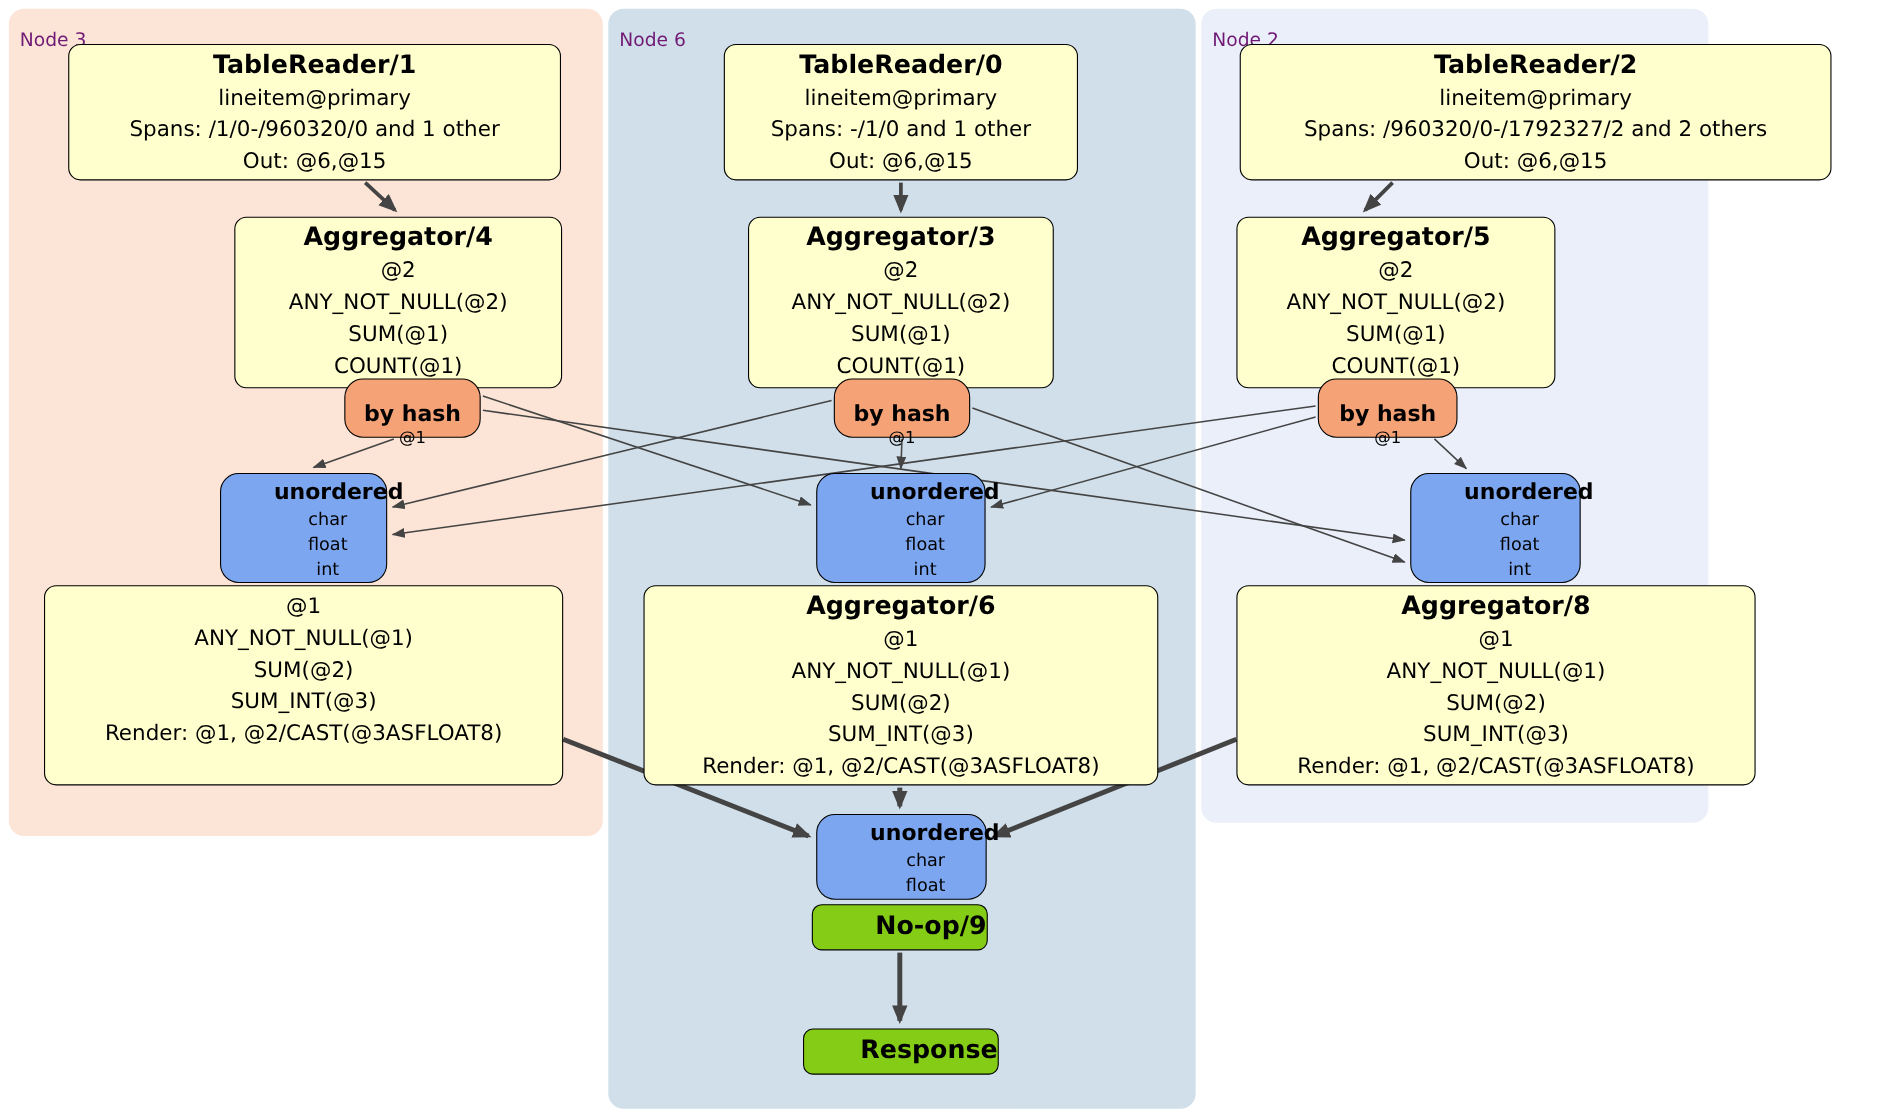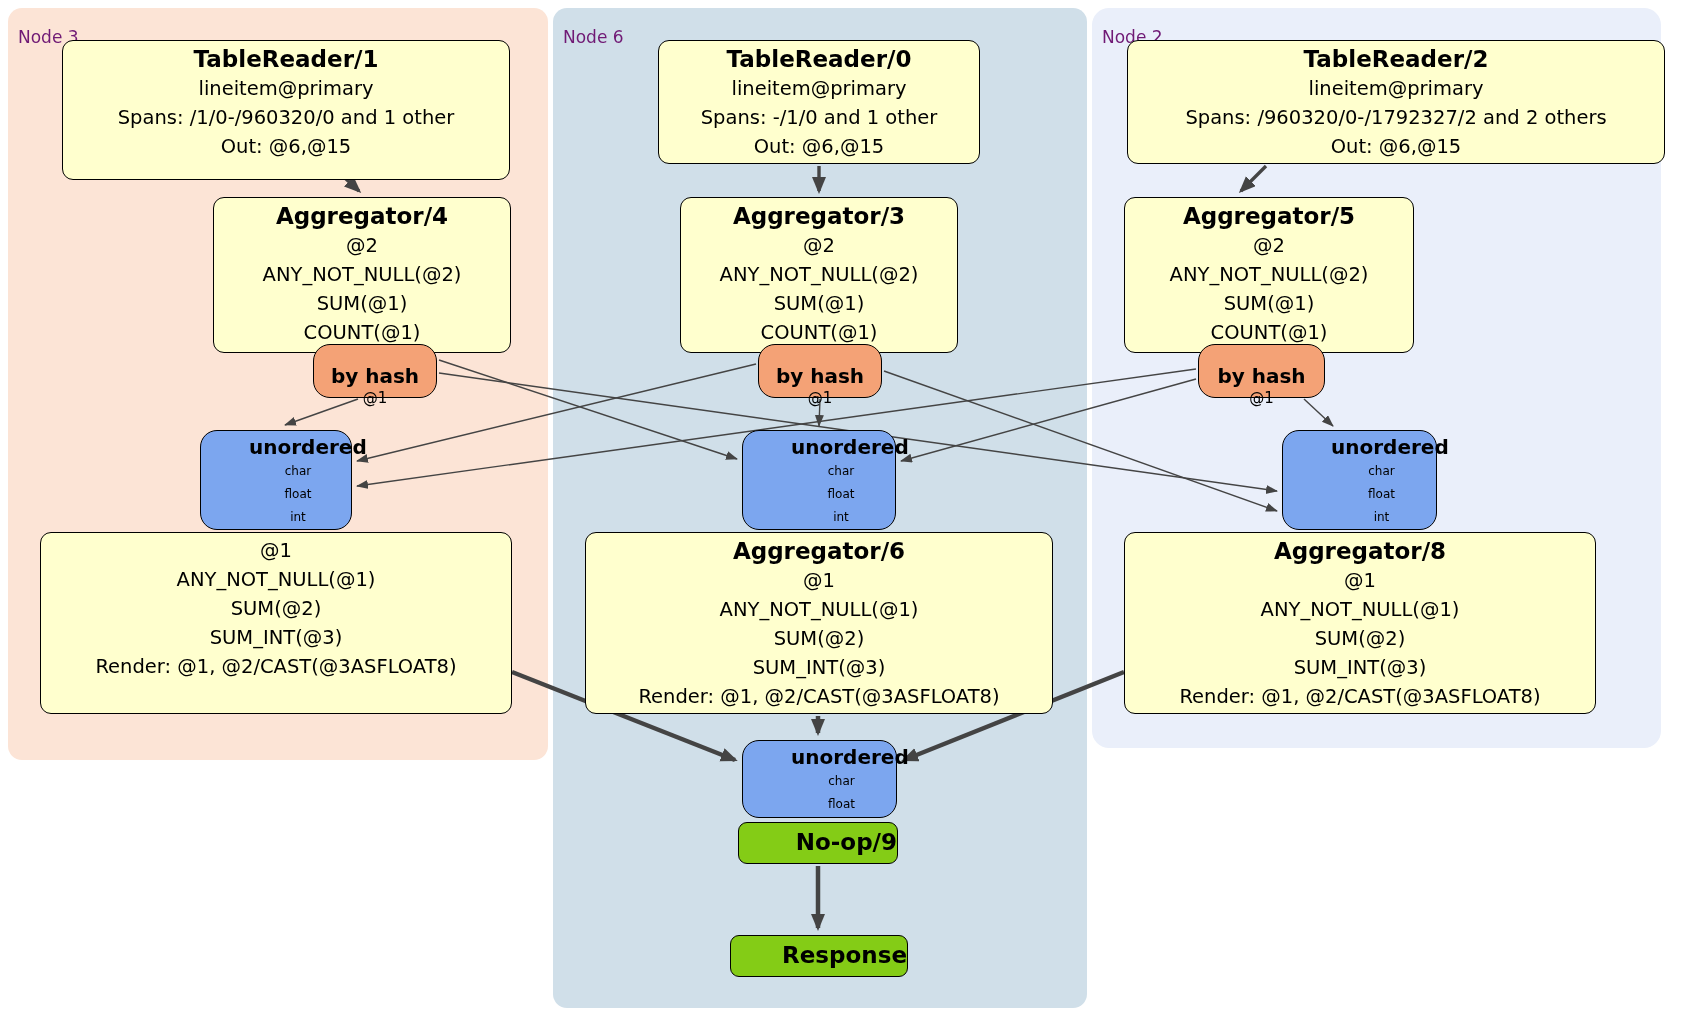--- a/index.html
+++ b/index.html
@@ -2,34 +2,34 @@
 <html><head>
 <meta charset="utf-8">
 <style>
   html,body{margin:0;padding:0;background:#ffffff;}
   .canvas{position:relative;width:1706px;height:1016px;background:#ffffff;overflow:hidden;
           font-family:"DejaVu Sans",sans-serif;color:#000;}
   .region{position:absolute;border-radius:14px;}
   .region-label{position:absolute;left:10px;top:4px;font-size:17px;color:#701a75;margin-top:15px;}
   #region-node3{left:8px;top:8px;width:540px;height:752px;background:#fce4d6;}
   #region-node1{left:553px;top:8px;width:534px;height:1000px;background:#d0dfe9;}
-  #region-node2{left:1092px;top:8px;width:569px;height:740px;background:#eaeffa;border-radius:17px;}
+  #region-node2{left:1092px;top:8px;width:461px;height:740px;background:#eaeffa;}
   svg.edges{position:absolute;left:0;top:0;}
   .box{position:absolute;box-sizing:border-box;background:#ffffce;border:1.6px solid #000;
        border-radius:11px;text-align:center;padding-top:3px;}
   .box .title{font-weight:bold;font-size:23px;line-height:30px;white-space:nowrap;}
   .box .bl{font-size:19.5px;line-height:29px;white-space:nowrap;}
   .router{position:absolute;box-sizing:border-box;background:#f4a276;border:1.6px solid #000;
           border-radius:17px;text-align:center;padding-top:19px;}
   .router .title{font-weight:bold;font-size:20px;line-height:25px;white-space:nowrap;}
   .router .bl{font-size:15px;line-height:19px;white-space:nowrap;}
   .sync{position:absolute;box-sizing:border-box;background:#7ca6ef;border:1.6px solid #000;
         border-radius:17px;text-align:center;padding-top:3px;}
   .sync .title{font-weight:bold;font-size:20px;line-height:26px;white-space:nowrap;padding-left:48px;}
-  .sync .bl{font-size:12px;line-height:23px;white-space:nowrap;margin-left:44px;}
+  .sync .bl{font-size:16px;line-height:23px;white-space:nowrap;margin-left:44px;}
   .minibox{position:absolute;box-sizing:border-box;background:#84cc16;border:1.6px solid #000;
            border-radius:9px;text-align:right;}
   .minibox .title{font-weight:bold;font-size:23px;line-height:38px;white-space:nowrap;}
 </style>
 </head>
 <body>
 
 <div class="canvas">
 
   <div class="region" id="region-node3">
@@ -68,21 +68,21 @@
       <line x1="1266" y1="166" x2="1241" y2="191" marker-end="url(#arr-thick)"></line>
     </g>
     <g stroke="#444444" stroke-width="4.5">
       <line x1="512" y1="672" x2="735" y2="760" marker-end="url(#arr-thick)"></line>
       <line x1="818" y1="716" x2="818" y2="733" marker-end="url(#arr-thick)"></line>
       <line x1="1124" y1="672" x2="904" y2="760" marker-end="url(#arr-thick)"></line>
       <line x1="818" y1="866" x2="818" y2="928" marker-end="url(#arr-thick)"></line>
     </g>
   </svg>
 
-  <div class="box" style="left:62px;top:40px;width:448px;height:140px">
+  <div class="box" style="left:62px;top:40px;width:448px;height:124px">
     <div class="title">TableReader/1</div>
     <div class="bl">lineitem@primary</div>
     <div class="bl">Spans: /1/0-/960320/0 and 1 other</div>
     <div class="bl">Out: @6,@15</div>
   </div>
   <div class="box" style="left:213px;top:197px;width:298px;height:156px">
     <div class="title">Aggregator/4</div>
     <div class="bl">@2</div>
     <div class="bl">ANY_NOT_NULL(@2)</div>
     <div class="bl">SUM(@1)</div>

